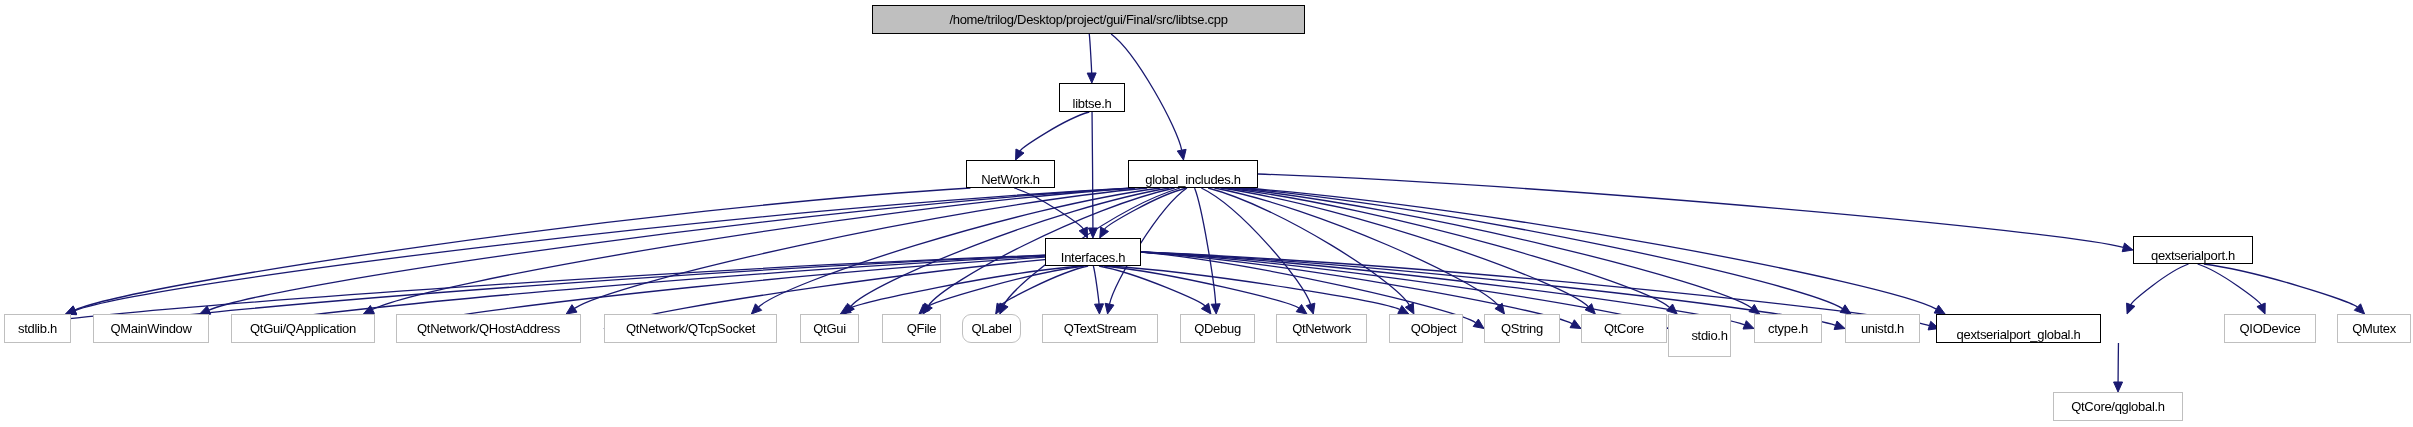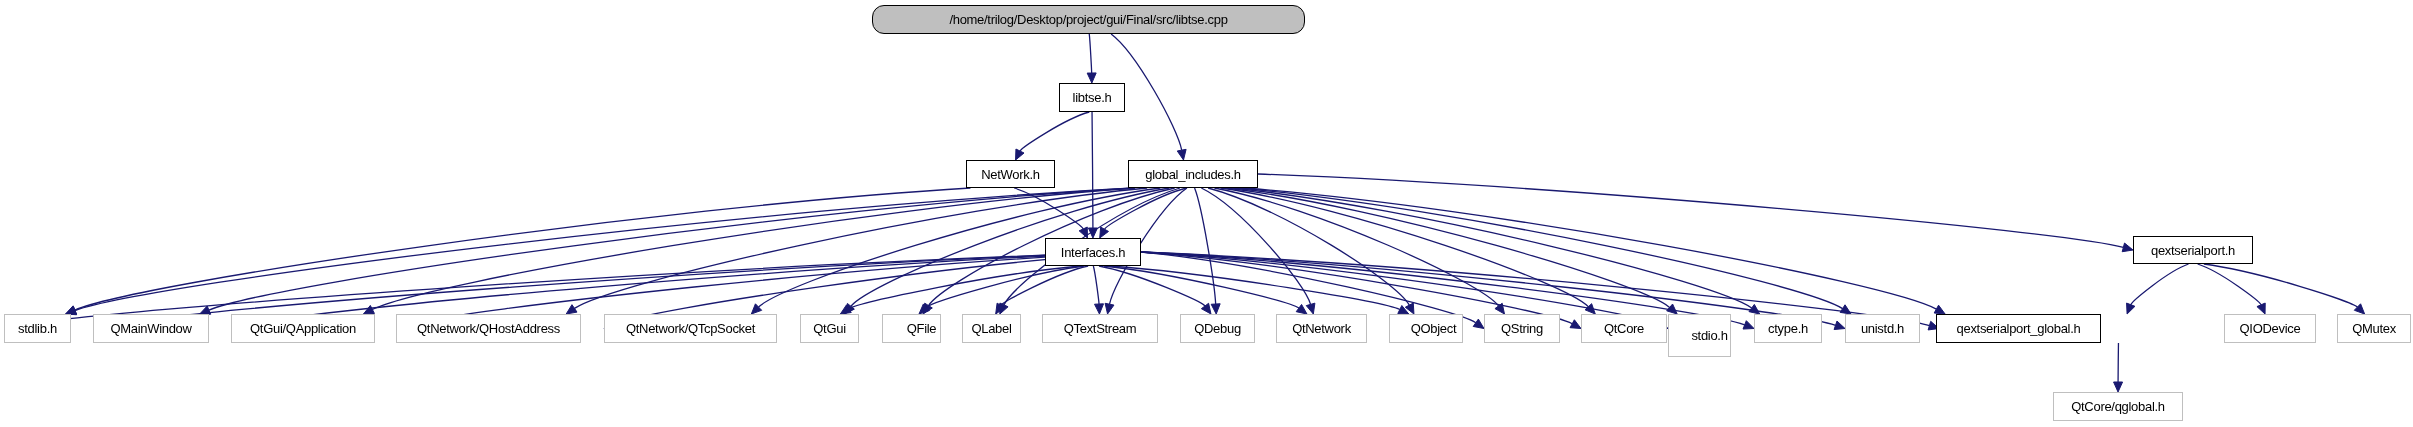--- a/index.html
+++ b/index.html
@@ -4,21 +4,21 @@
 <style>
   html, body { margin: 0; padding: 0; background: #ffffff; }
   body { width: 2413px; height: 427px; position: relative; overflow: hidden;
          font-family: "Liberation Sans", sans-serif; }
   #graph { position: absolute; left: 0; top: 0; width: 2413px; height: 427px; }
   #edges { position: absolute; left: 0; top: 0; }
   .node { position: absolute; box-sizing: border-box; display: flex; align-items: center;
           justify-content: center; font-size: 13px; color: #000; background: #fff;
           white-space: nowrap; letter-spacing: -0.3px; }
   .node.kind-root { background: #bfbfbf; border: 1.5px solid #000; }
-  .node.kind-local { border: 1.5px solid #000; }
+  .node.kind-local { border: 1.5px solid #000; align-items: flex-end; }
   .node.kind-external { border: 1.5px solid #bfbfbf; }
   .edge { fill: none; stroke: #191970; stroke-width: 1.3; }
   .arrow { fill: #191970; stroke: #191970; stroke-width: 1; }
 </style>
 </head>
 <body>
 
 <div id="graph">
   <svg id="edges" width="2413" height="427">
       <g>
@@ -208,21 +208,21 @@
       <g>
         <path d="M2203.86,264 C2260.1274700000004,271.5 2351.763064,301.5 2357.4531690150548,307.03032894514" class="edge"></path>
         <polygon points="2364.6242,314 2354.316817040368,310.25729288836544 2360.5895209897417,303.8033650019146" class="arrow"></polygon>
       </g>
       <g>
         <path d="M2118.45875,343 C2118.3141124999997,350.35 2118.07856,379.75 2118.0724876568215,382.0000364167473" class="edge"></path>
         <polygon points="2118.0455,392 2113.5725040443576,381.98789197117776 2122.5724712692854,382.0121808623169" class="arrow"></polygon>
       </g>
     </svg>
   <div id="nodes">
-      <div class="node kind-root" style="left: 872px; top: 5px; width: 433px; height: 29px; border-radius: 12px;">
+      <div class="node kind-root" style="left: 872px; top: 5px; width: 433px; height: 29px;">
         <span>/home/trilog/Desktop/project/gui/Final/src/libtse.cpp</span>
       </div>
       <div class="node kind-local" style="left: 1059px; top: 83px; width: 66px; height: 29px;">
         <span>libtse.h</span>
       </div>
       <div class="node kind-local" style="left: 966px; top: 160px; width: 89px; height: 28px;">
         <span>NetWork.h</span>
       </div>
       <div class="node kind-local" style="left: 1128px; top: 160px; width: 130px; height: 28px;">
         <span>global_includes.h</span>
@@ -247,21 +247,21 @@
       </div>
       <div class="node kind-external" style="left: 604px; top: 314px; width: 173px; height: 29px;">
         <span>QtNetwork/QTcpSocket</span>
       </div>
       <div class="node kind-external" style="left: 800px; top: 314px; width: 59px; height: 29px;">
         <span>QtGui</span>
       </div>
       <div class="node kind-external" style="left: 882px; top: 314px; width: 59px; height: 29px; padding-left: 20px;">
         <span>QFile</span>
       </div>
-      <div class="node kind-external" style="left: 962px; top: 314px; width: 59px; height: 29px;">
+      <div class="node kind-external" style="left: 962px; top: 314px; width: 59px; height: 29px; border-radius: 9px;">
         <span>QLabel</span>
       </div>
       <div class="node kind-external" style="left: 1042px; top: 314px; width: 116px; height: 29px;">
         <span>QTextStream</span>
       </div>
       <div class="node kind-external" style="left: 1180px; top: 314px; width: 75px; height: 29px;">
         <span>QDebug</span>
       </div>
       <div class="node kind-external" style="left: 1276px; top: 314px; width: 91px; height: 29px;">
         <span>QtNetwork</span>

